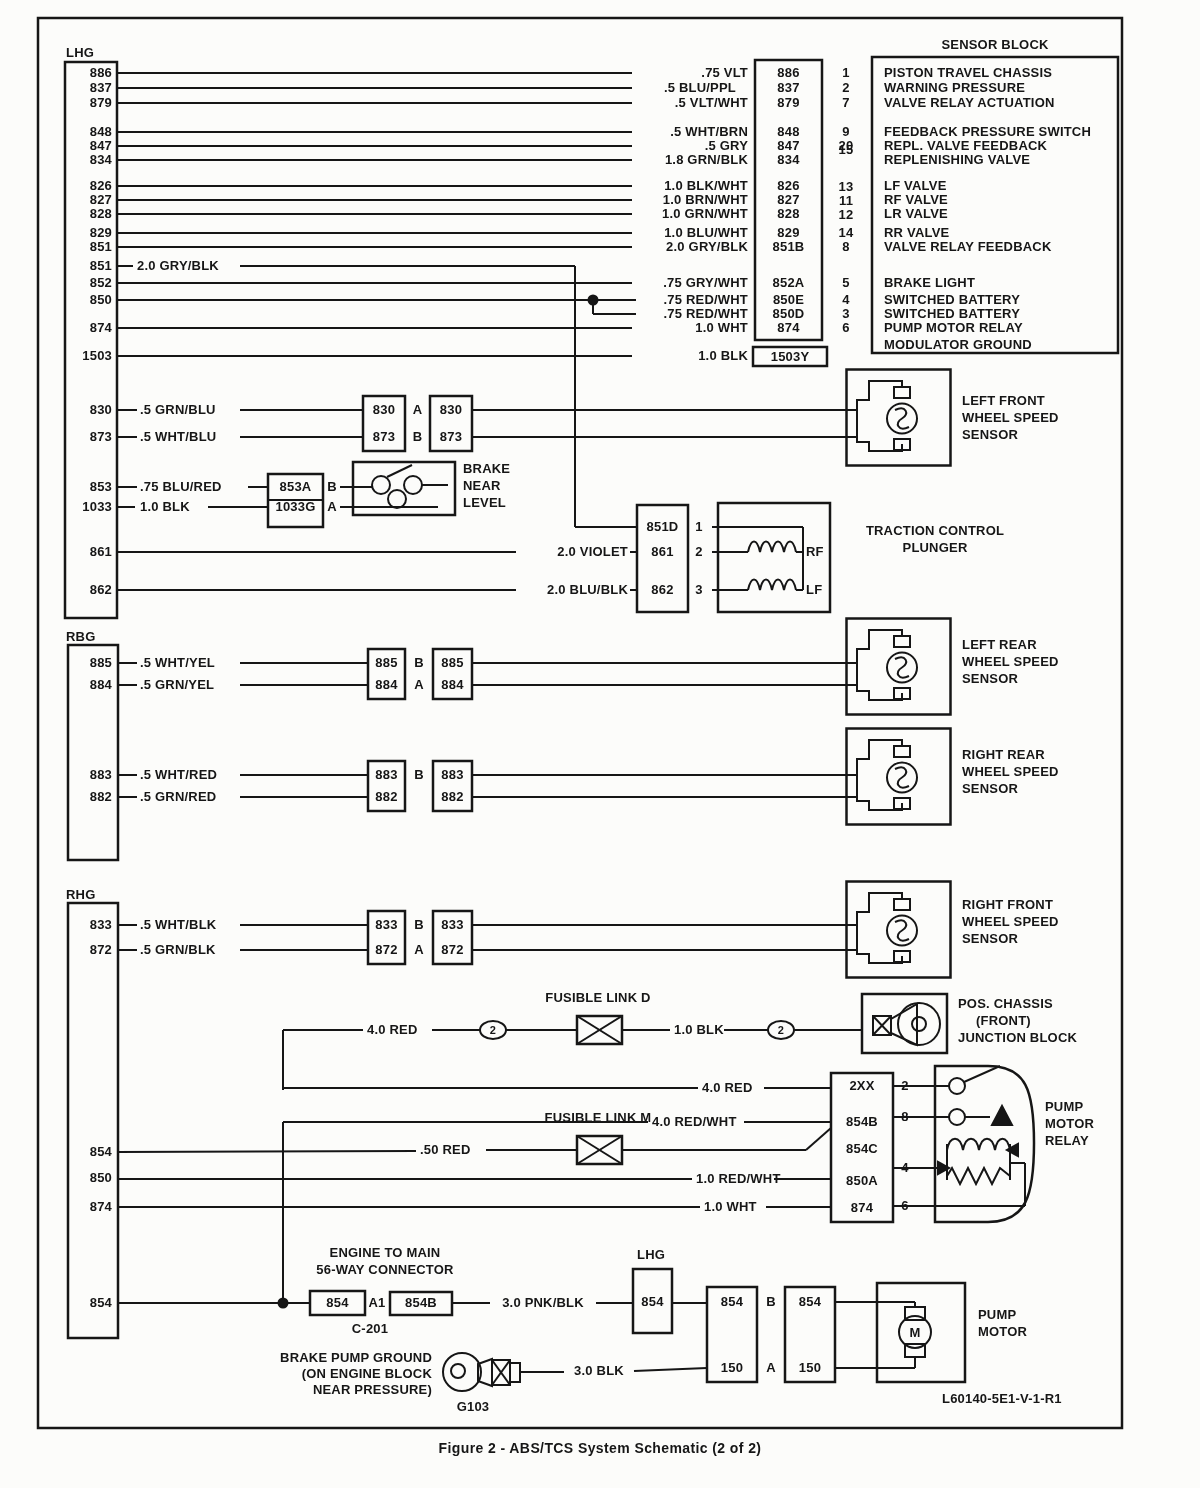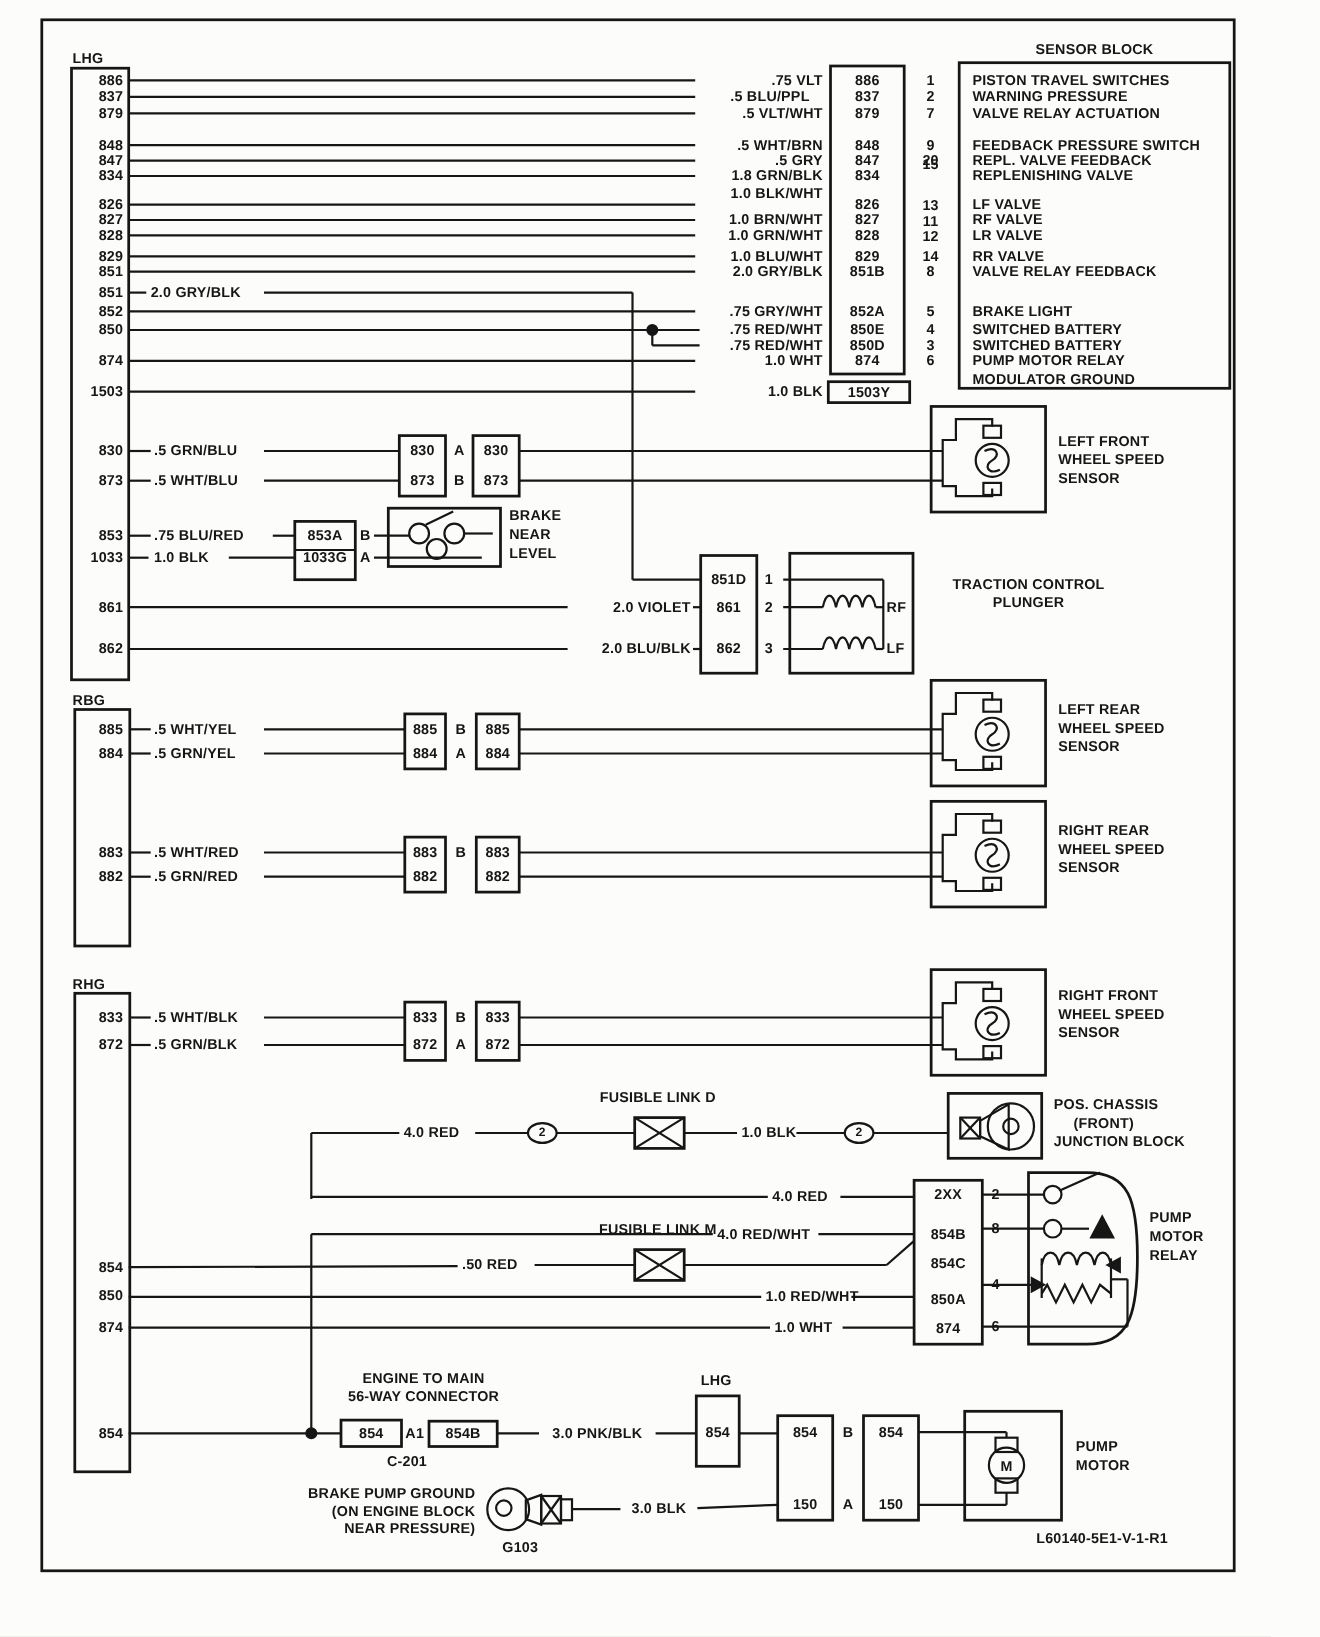--- a/index.html
+++ b/index.html
@@ -241,21 +241,21 @@
 <span class="t r" style="left:66px;top:291px;width:46px">850</span>
 <span class="t r" style="left:66px;top:319px;width:46px">874</span>
 <span class="t r" style="left:66px;top:347px;width:46px">1503</span>
 
 <span class="t r" style="left:560px;top:64px;width:188px">.75 VLT</span>
 <span class="t r" style="left:548px;top:79px;width:188px">.5 BLU/PPL</span>
 <span class="t r" style="left:560px;top:94px;width:188px">.5 VLT/WHT</span>
 <span class="t r" style="left:560px;top:123px;width:188px">.5 WHT/BRN</span>
 <span class="t r" style="left:560px;top:137px;width:188px">.5 GRY</span>
 <span class="t r" style="left:560px;top:151px;width:188px">1.8 GRN/BLK</span>
-<span class="t r" style="left:560px;top:167px;width:188px">1.0 BLK/WHT</span>
+<span class="t r" style="left:560px;top:177px;width:188px">1.0 BLK/WHT</span>
 <span class="t r" style="left:560px;top:191px;width:188px">1.0 BRN/WHT</span>
 <span class="t r" style="left:560px;top:205px;width:188px">1.0 GRN/WHT</span>
 <span class="t r" style="left:560px;top:224px;width:188px">1.0 BLU/WHT</span>
 <span class="t r" style="left:560px;top:238px;width:188px">2.0 GRY/BLK</span>
 <span class="t" style="left:137px;top:257px">2.0 GRY/BLK</span>
 <span class="t r" style="left:560px;top:274px;width:188px">.75 GRY/WHT</span>
 <span class="t r" style="left:560px;top:291px;width:188px">.75 RED/WHT</span>
 <span class="t r" style="left:560px;top:305px;width:188px">.75 RED/WHT</span>
 <span class="t r" style="left:560px;top:319px;width:188px">1.0 WHT</span>
 <span class="t r" style="left:560px;top:347px;width:188px">1.0 BLK</span>
@@ -286,21 +286,21 @@
 <span class="t c" style="left:832px;top:178px;width:28px">13</span>
 <span class="t c" style="left:832px;top:192px;width:28px">11</span>
 <span class="t c" style="left:832px;top:206px;width:28px">12</span>
 <span class="t c" style="left:832px;top:224px;width:28px">14</span>
 <span class="t c" style="left:832px;top:238px;width:28px">8</span>
 <span class="t c" style="left:832px;top:274px;width:28px">5</span>
 <span class="t c" style="left:832px;top:291px;width:28px">4</span>
 <span class="t c" style="left:832px;top:305px;width:28px">3</span>
 <span class="t c" style="left:832px;top:319px;width:28px">6</span>
 
-<span class="t" style="left:884px;top:64px">PISTON TRAVEL SWITCHES</span>
+<span class="t" style="left:884px;top:64px">PISTON TRAVEL CHASSIS</span>
 <span class="t" style="left:884px;top:79px">WARNING PRESSURE</span>
 <span class="t" style="left:884px;top:94px">VALVE RELAY ACTUATION</span>
 <span class="t" style="left:884px;top:123px">FEEDBACK PRESSURE SWITCH</span>
 <span class="t" style="left:884px;top:137px">REPL. VALVE FEEDBACK</span>
 <span class="t" style="left:884px;top:151px">REPLENISHING VALVE</span>
 <span class="t" style="left:884px;top:177px">LF VALVE</span>
 <span class="t" style="left:884px;top:191px">RF VALVE</span>
 <span class="t" style="left:884px;top:205px">LR VALVE</span>
 <span class="t" style="left:884px;top:224px">RR VALVE</span>
 <span class="t" style="left:884px;top:238px">VALVE RELAY FEEDBACK</span>
@@ -446,14 +446,15 @@
 <span class="t" style="left:978px;top:1306px">PUMP</span>
 <span class="t" style="left:978px;top:1323px">MOTOR</span>
 
 <span class="t r" style="left:250px;top:1349px;width:182px">BRAKE PUMP GROUND</span>
 <span class="t r" style="left:250px;top:1365px;width:182px">(ON ENGINE BLOCK</span>
 <span class="t r" style="left:250px;top:1381px;width:182px">NEAR PRESSURE)</span>
 <span class="t c" style="left:445px;top:1398px;width:56px">G103</span>
 <span class="t c" style="left:566px;top:1362px;width:66px">3.0 BLK</span>
 
 <span class="t" style="left:942px;top:1390px">L60140-5E1-V-1-R1</span>
+<span class="t c cap" style="left:300px;top:1440px;width:600px">Figure 2 -  ABS/TCS System Schematic (2 of 2)</span>
 
 </div>
 
 </body></html>

